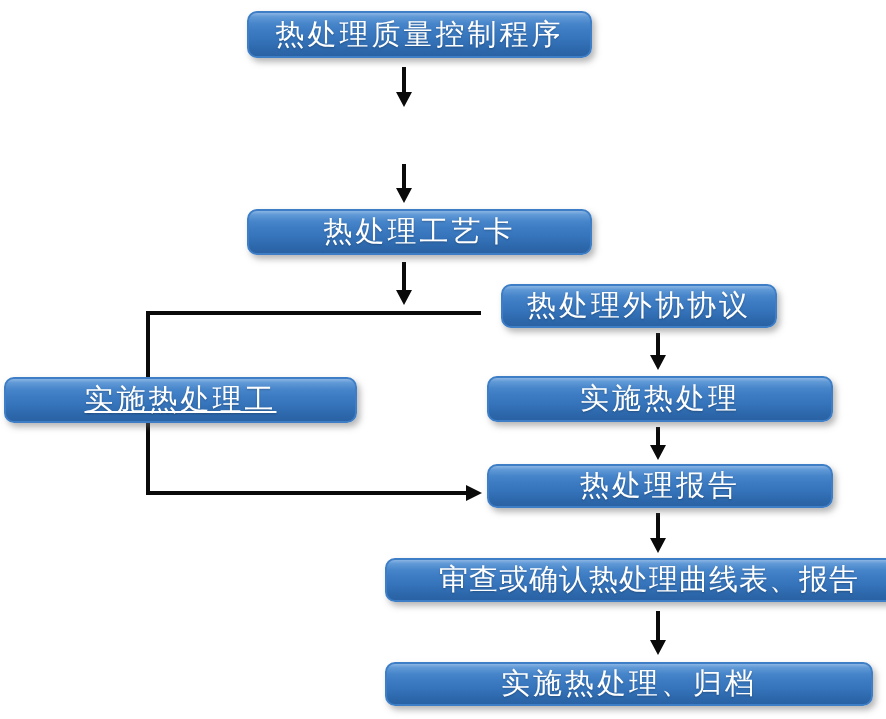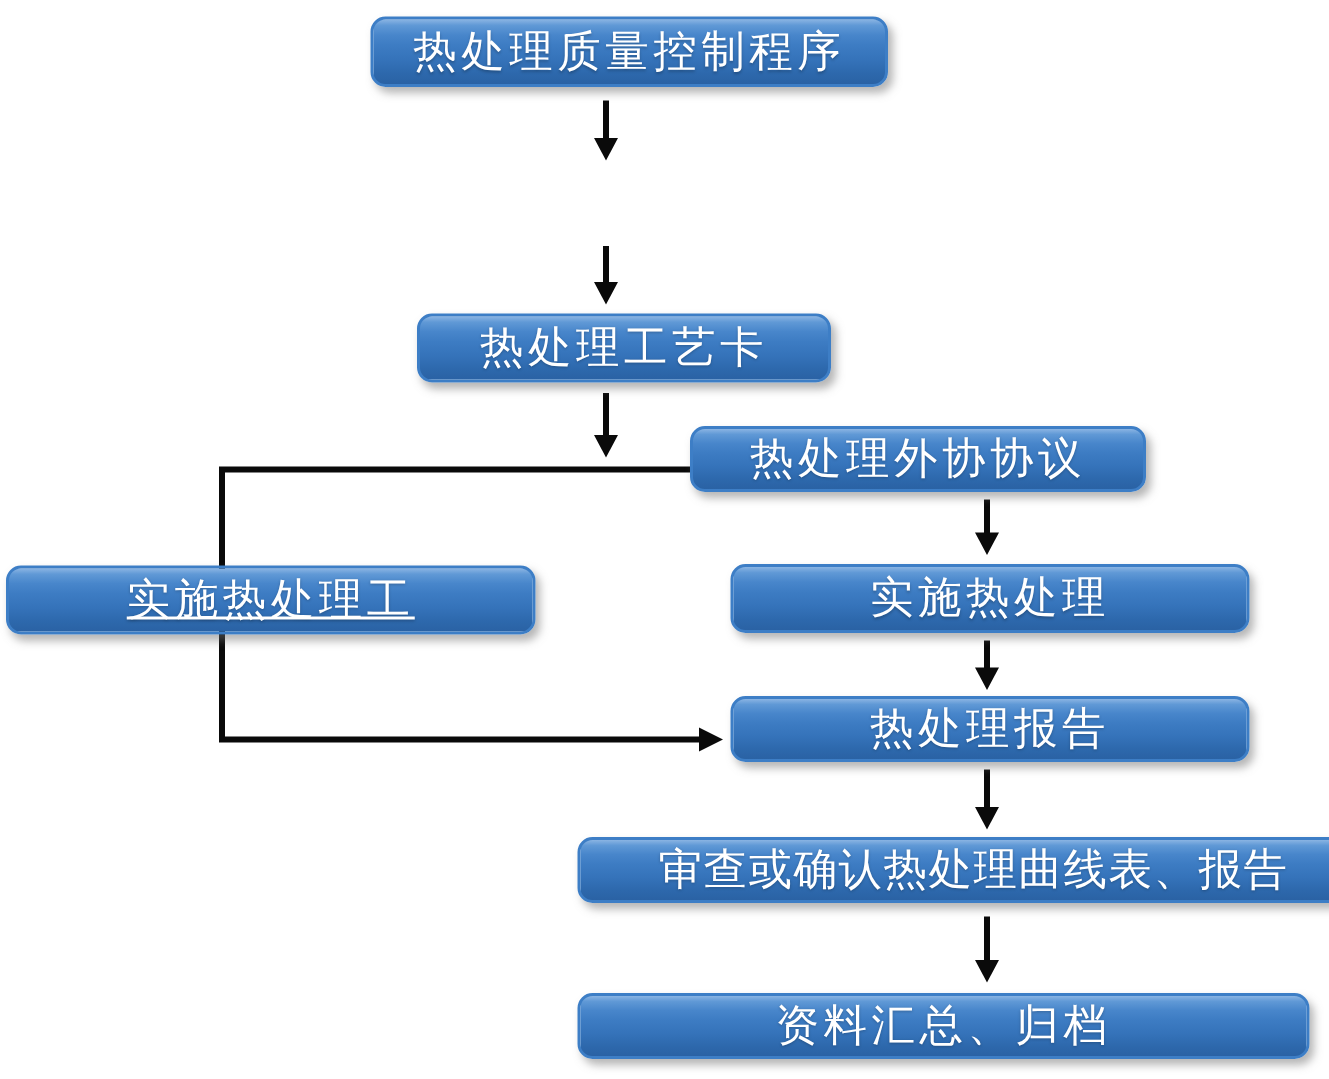--- a/index.html
+++ b/index.html
@@ -43,22 +43,22 @@
       #3573ba 62%,
       #2d68ac 84%,
       #2a62a4 100%);
     box-shadow: 3px 4px 6px rgba(110,110,110,0.5);
     text-shadow: 0 1px 2px rgba(0,0,0,0.25);
     white-space: nowrap;
   }
   
   .n1 { left: 247px; top: 11px;  width: 345px; height: 47px; }
   .n2 { left: 247px; top: 112px; width: 345px; height: 45px; }
-  .n3 { left: 247px; top: 209px; width: 276px; height: 46px; margin-left: 31px; }
-  .n4 { left: 460px; top: 284px; width: 304px; height: 44px; }
+  .n3 { left: 247px; top: 209px; width: 345px; height: 46px; }
+  .n4 { left: 501px; top: 284px; width: 276px; height: 44px; }
   .n5 { left: 4px;   top: 377px; width: 353px; height: 46px; text-decoration: underline; }
   .n6 { left: 487px; top: 376px; width: 346px; height: 46px; }
   .n7 { left: 487px; top: 464px; width: 346px; height: 44px; }
   .n8 { left: 385px; top: 558px; width: 528px; height: 44px; letter-spacing: 1px; }
   .n9 { left: 385px; top: 662px; width: 488px; height: 44px; }
 </style>
 </head>
 <body>
 
 <div class="canvas">
@@ -114,15 +114,15 @@
   <div class="node n4">热处理外协协议</div>
 
   <div class="node n5">实施热处理工</div>
 
   <div class="node n7">热处理报告</div>
 
   <div class="node n6">实施热处理</div>
 
   <div class="node n8">审查或确认热处理曲线表、报告</div>
 
-  <div class="node n9">资料汇总、归档</div>
+  <div class="node n9">实施热处理、归档</div>
 
 </div>
 
 </body></html>

